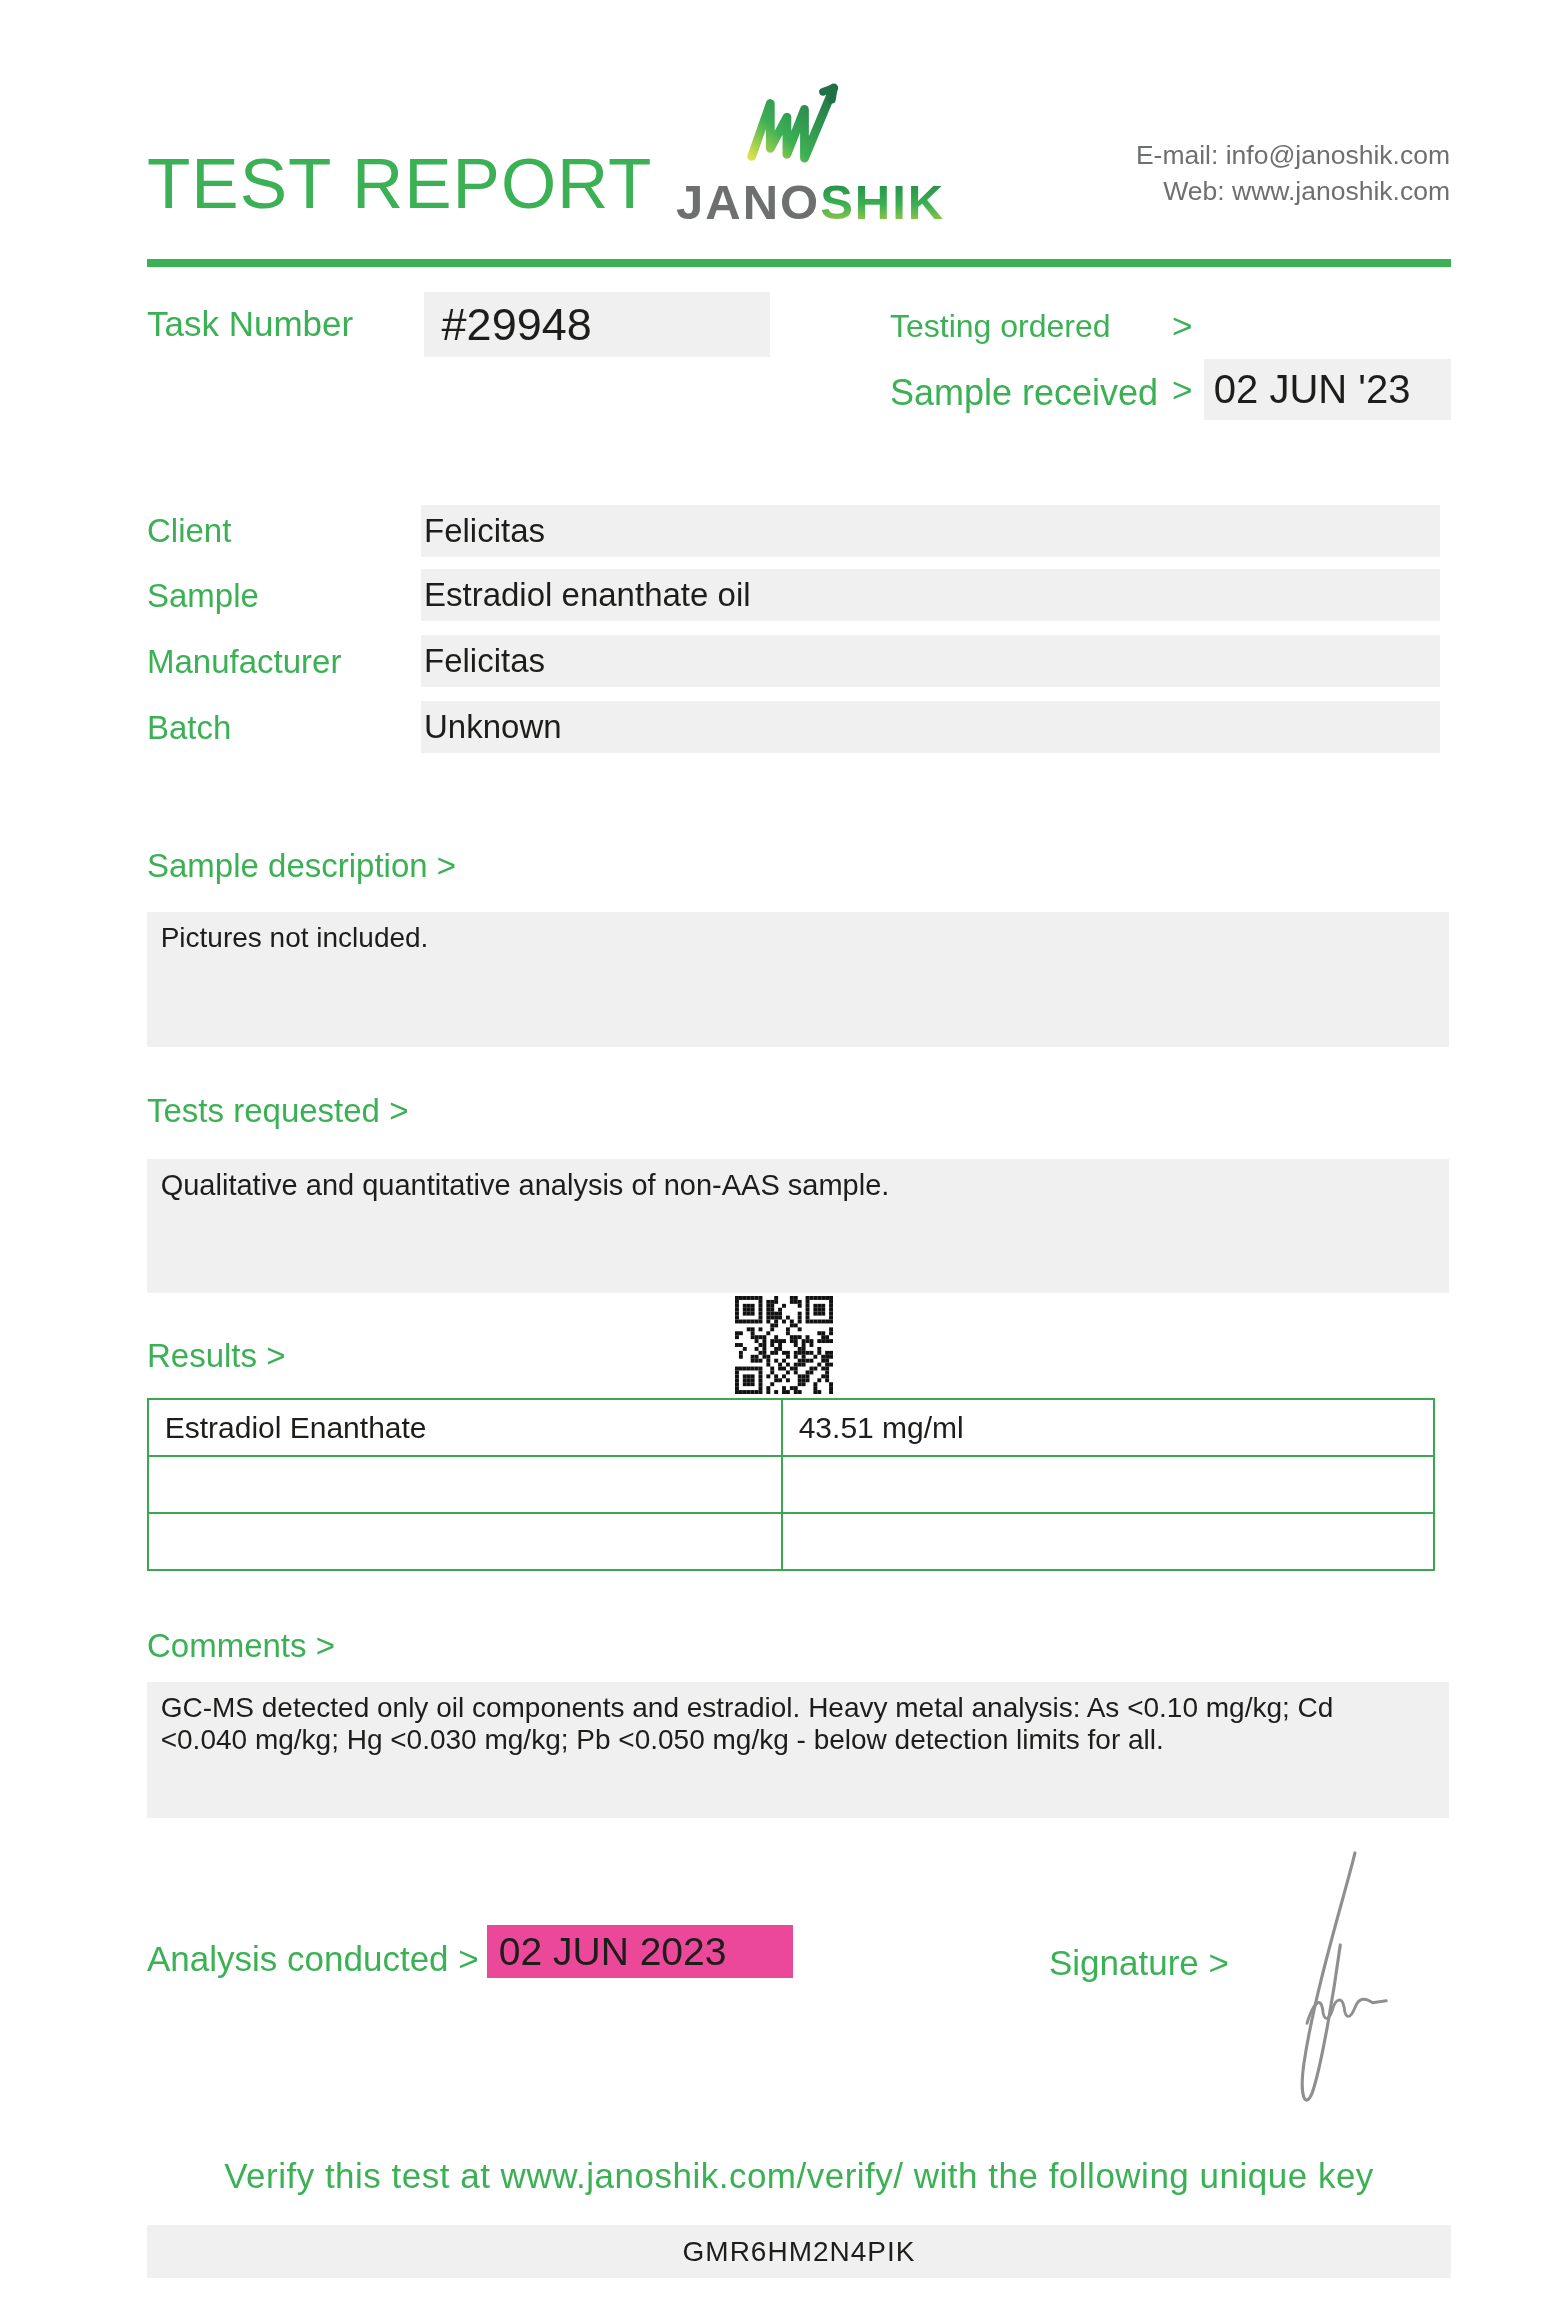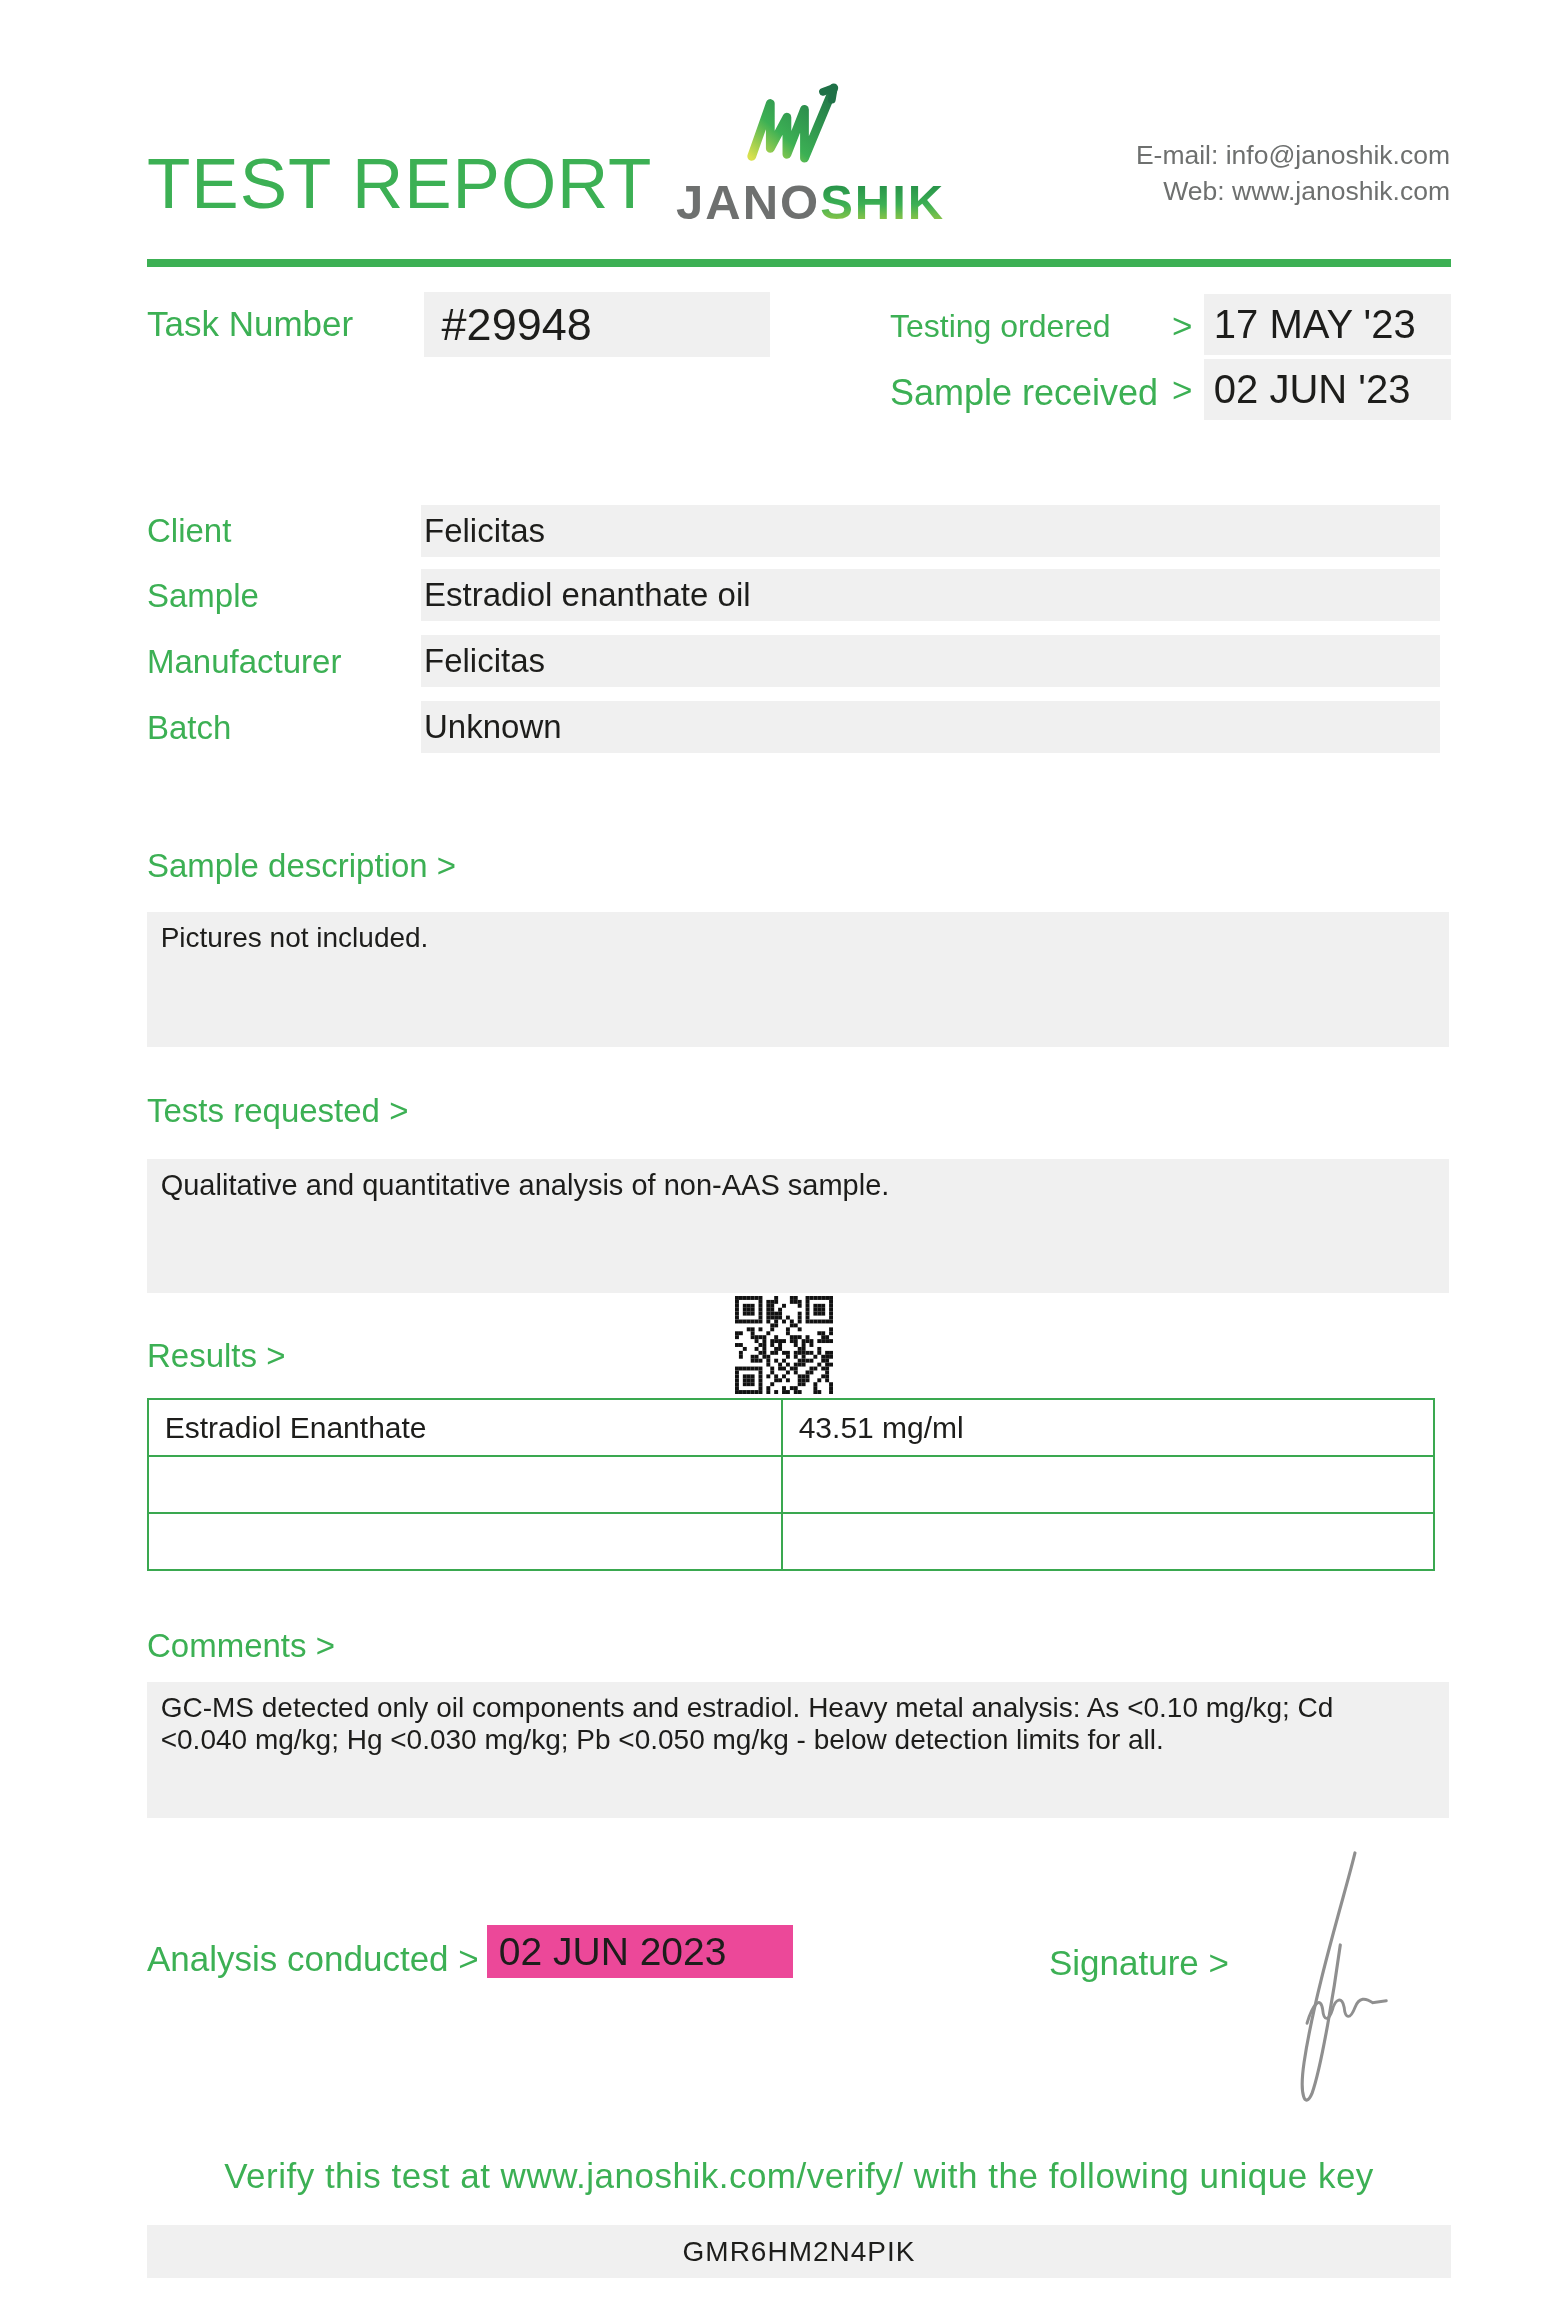--- a/index.html
+++ b/index.html
@@ -92,21 +92,20 @@
     <div>Web: www.janoshik.com</div>
   </div>
 
   <div class="abs rule"></div>
 
   <div class="abs green-label task-label">Task Number</div>
   <div class="abs task-box">#29948</div>
 
   <div class="abs green-label ordered-label">Testing ordered</div>
   <div class="abs green-label ordered-arrow">&gt;</div>
-  <div class="abs ordered-box">17 MAY '23</div>
 
   <div class="abs green-label received-label">Sample received</div>
   <div class="abs green-label received-arrow">&gt;</div>
   <div class="abs received-box">02 JUN '23</div>
 
   <div class="abs detail-label" style="top:512px">Client</div>
   <div class="abs detail-box" style="top:505px">Felicitas</div>
 
   <div class="abs detail-label" style="top:577px">Sample</div>
   <div class="abs detail-box" style="top:569px">Estradiol enanthate oil</div>

